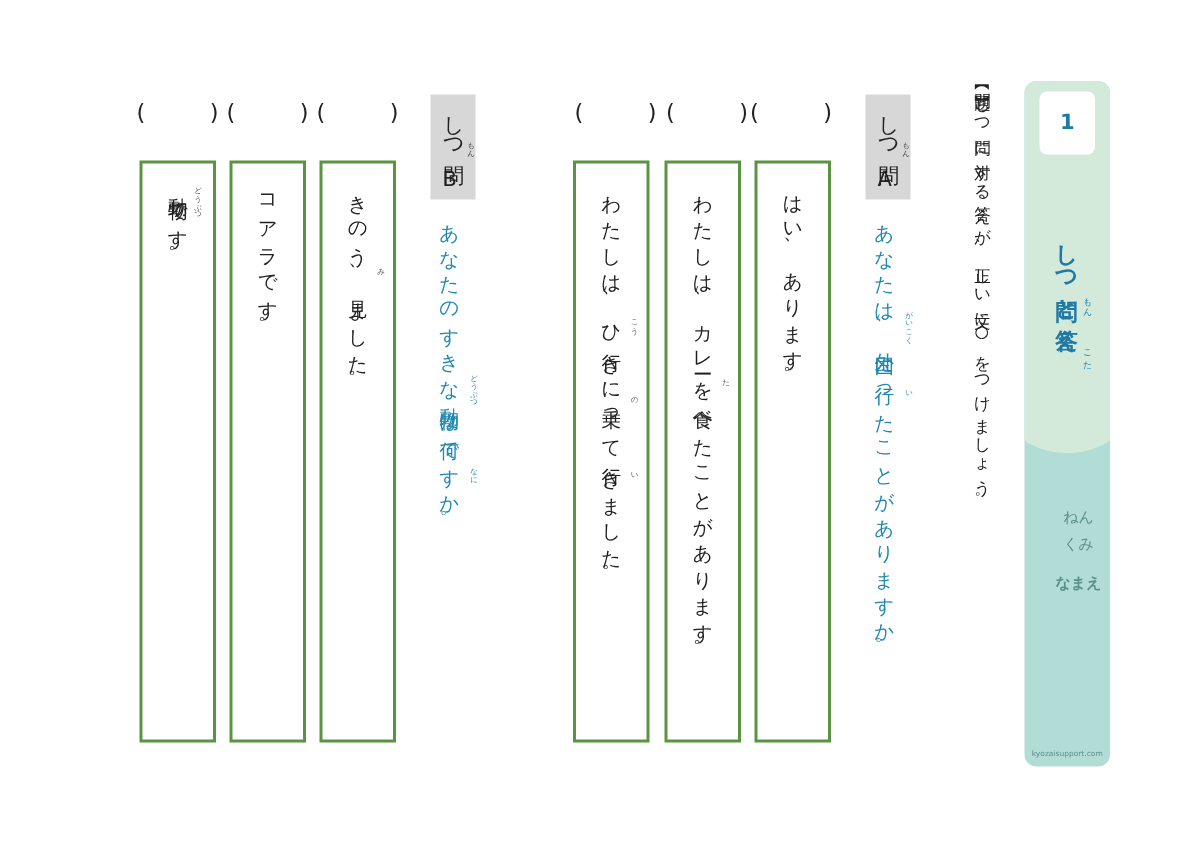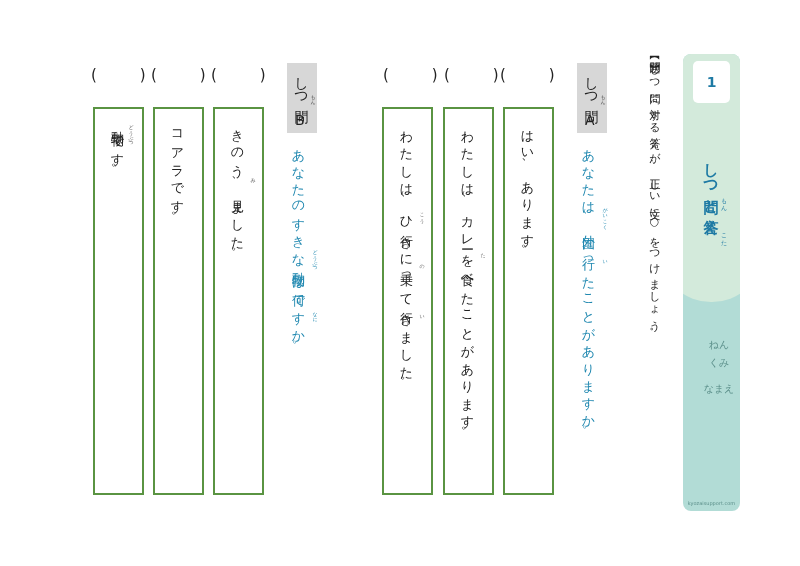--- a/index.html
+++ b/index.html
@@ -40,21 +40,21 @@
 <body>
 
 <div class="abs sidebar">
   <div class="sidebar-top"></div>
   <div class="sidebar-numbox">1</div>
   <div class="sidebar-title vt">しつ問と答え</div>
   <div class="abs ruby-s vt" style="left:36px;top:140px;">もん</div>
   <div class="abs ruby-s vt" style="left:36px;top:175px;">こた</div>
   <div class="sidebar-label" style="top:272px;">ねん</div>
   <div class="sidebar-label" style="top:290px;">くみ</div>
-  <div class="sidebar-label" style="top:316px;">なまえ</div>
+  <div class="sidebar-label" style="top:316px;font-weight:bold;">なまえ</div>
   <div class="sidebar-url">kyozaisupport.com</div>
 </div>
 
 <div class="abs instr vt">【問題】しつ問に対する答えが、正しい文に○をつけましょう。</div>
 
 <div class="abs qtab" style="left:577px;top:63px;">
   <span class="qtab-text vt">しつ問</span>
   <span class="qtab-ruby vt">もん</span>
   <span class="qtab-letter">A</span>
 </div>

